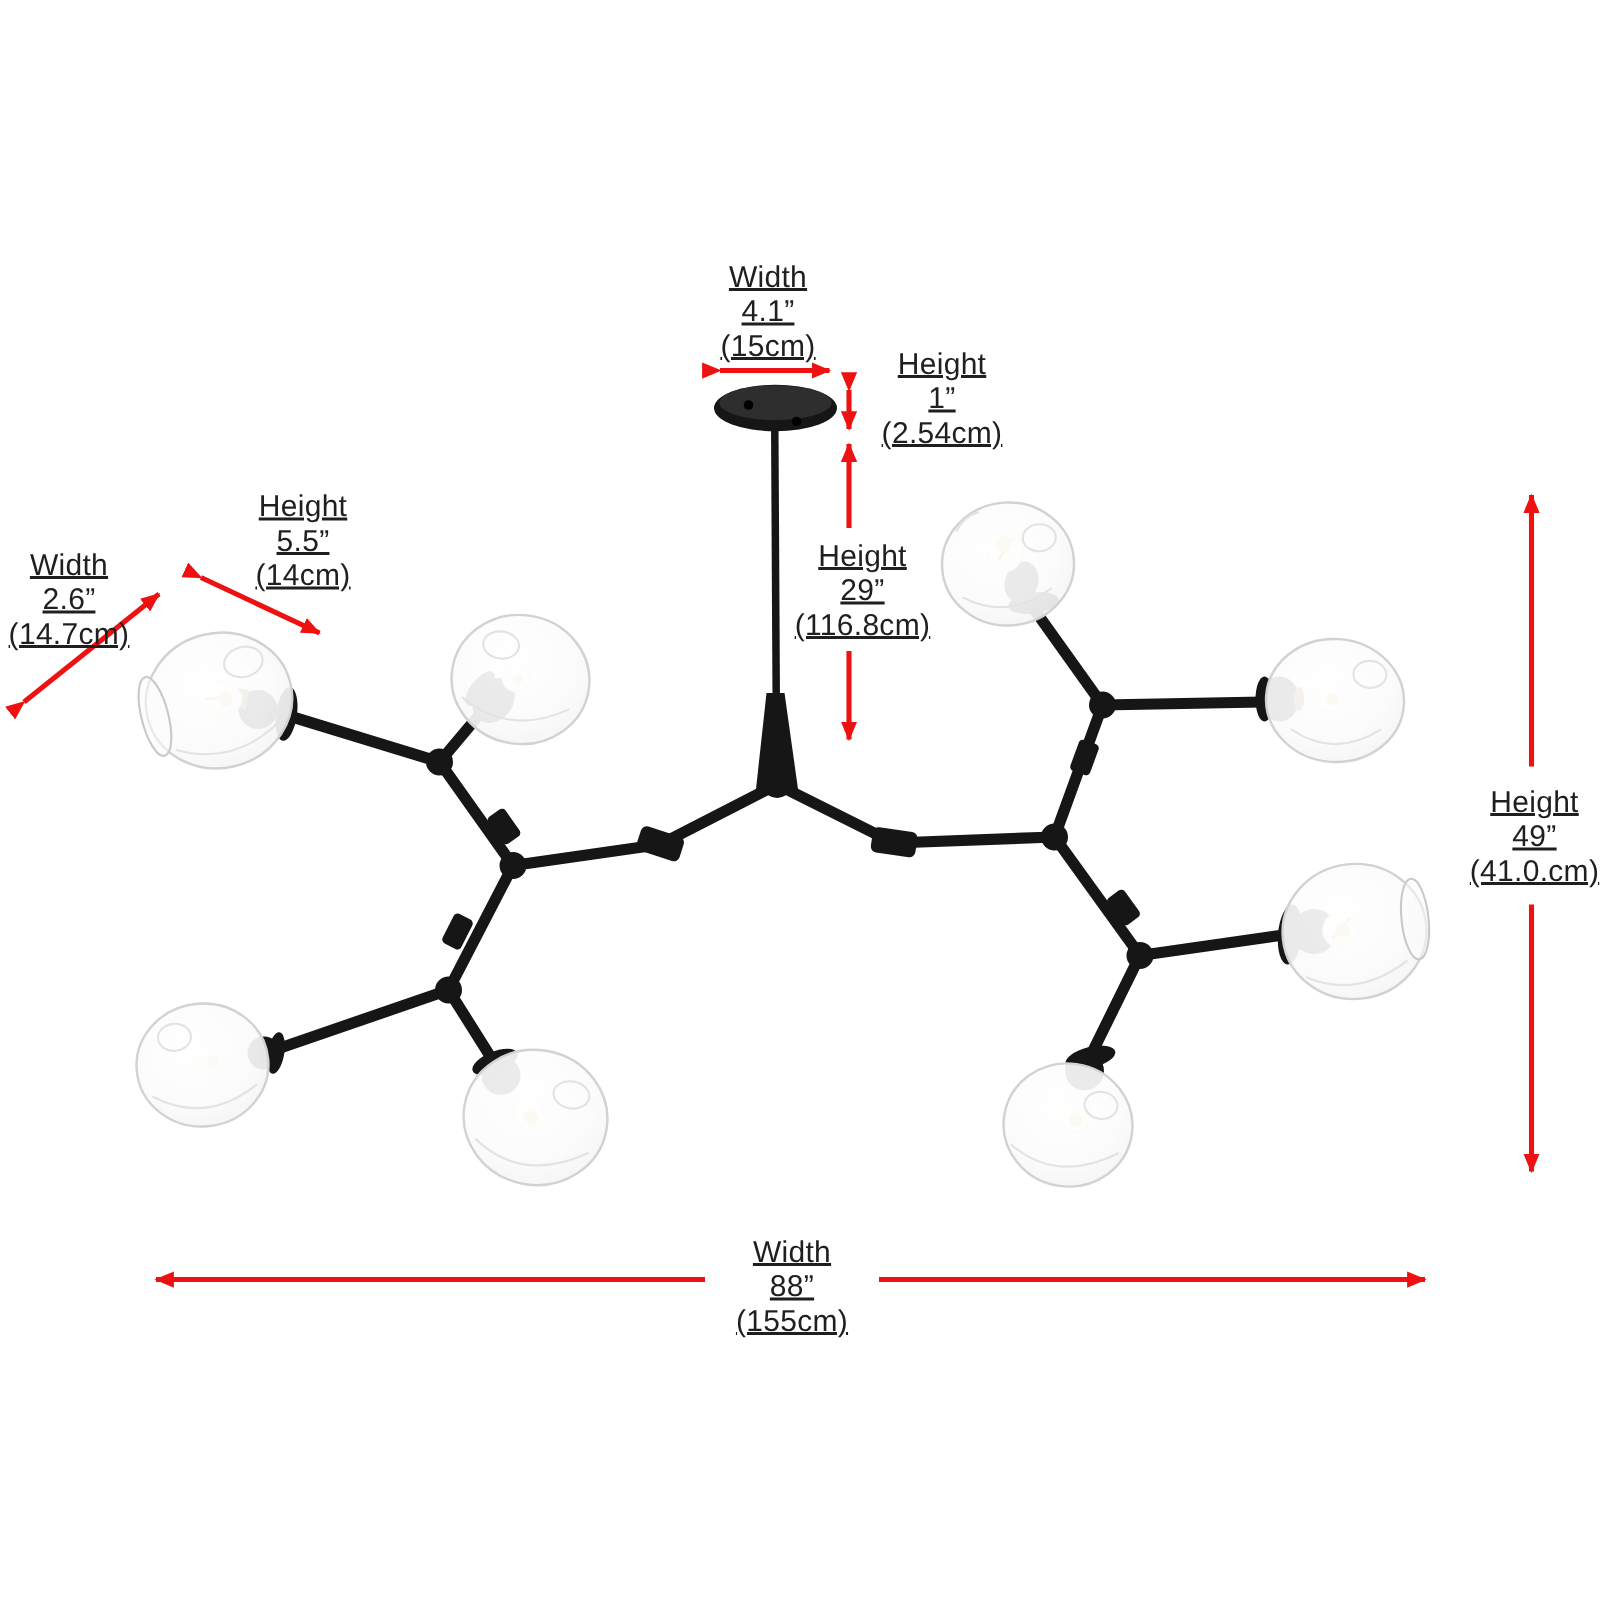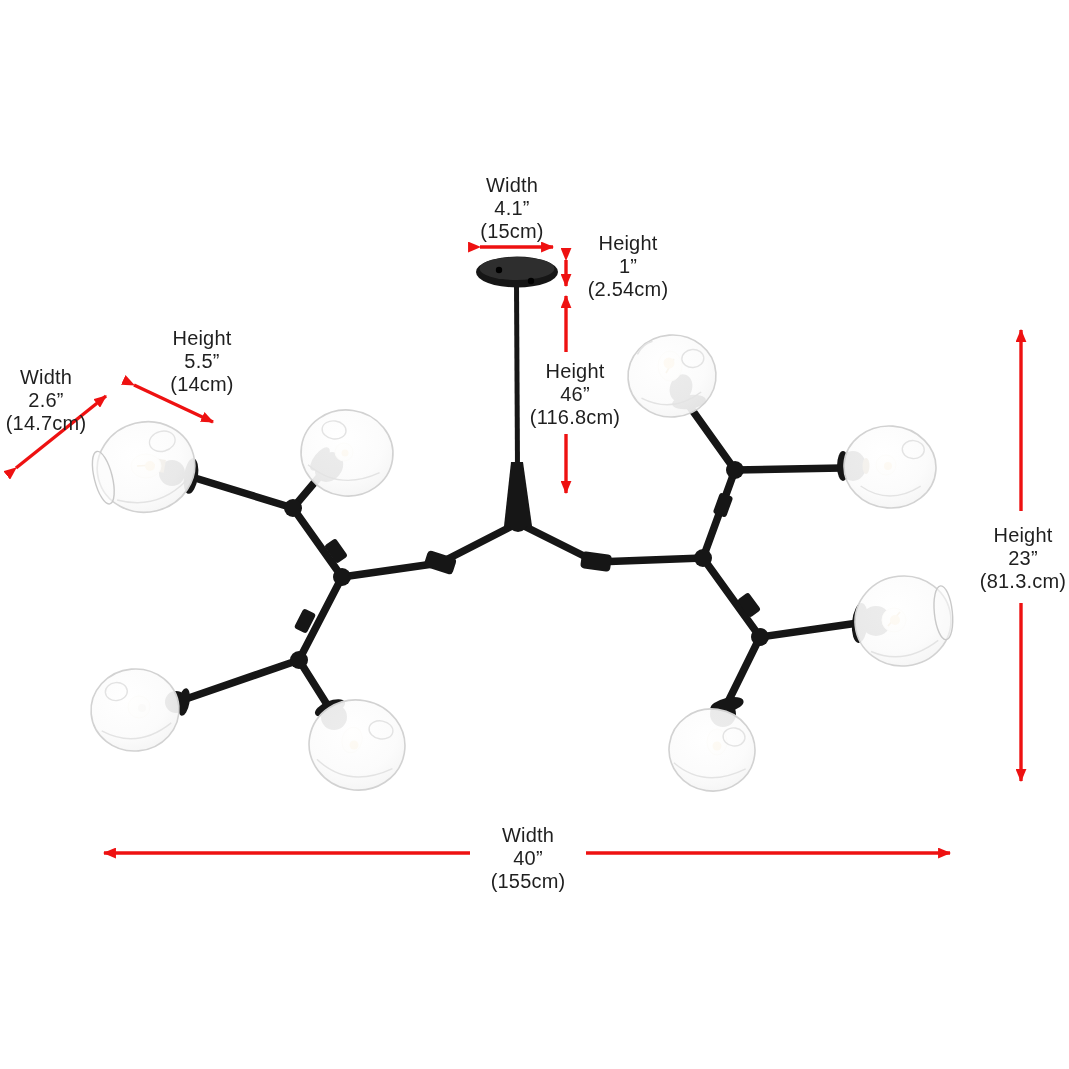--- a/index.html
+++ b/index.html
@@ -26,21 +26,21 @@
   .bulb-dim{fill:#d9d2c2;}
   .gold{fill:#8a6a35;}
   .filament{stroke:#c9983f;stroke-width:1.6;fill:none;}
   
   .dim-line{stroke:var(--arrow-color);stroke-width:3.4;fill:none;}
   .dim-head{fill:var(--arrow-color);}
   
   .dim-label{
     position:absolute;transform:translateX(-50%);
     text-align:center;color:var(--text-color);
-    font-size:20px;line-height:23px;white-space:nowrap;letter-spacing:.2px;
+    font-size:20px;line-height:23px;white-space:nowrap;letter-spacing:.2px;text-decoration:underline;
   }
   #lab-canopy-width {left:512px;top:174px;}
   #lab-canopy-height{left:628px;top:232px;}
   #lab-rod-height   {left:575px;top:360px;}
   #lab-shade-height {left:202px;top:327px;}
   #lab-shade-width  {left:46px; top:366px;}
   #lab-body-height  {left:1023px;top:524px;}
   #lab-body-width   {left:528px;top:824px;}
 </style>
 </head>
@@ -266,36 +266,36 @@
     <div>4.1”</div>
     <div>(15cm)</div>
   </div>
   <div class="dim-label" id="lab-canopy-height">
     <div>Height</div>
     <div>1”</div>
     <div>(2.54cm)</div>
   </div>
   <div class="dim-label" id="lab-rod-height">
     <div>Height</div>
-    <div>46”</div>
+    <div>29”</div>
     <div>(116.8cm)</div>
   </div>
   <div class="dim-label" id="lab-shade-height">
     <div>Height</div>
     <div>5.5”</div>
     <div>(14cm)</div>
   </div>
   <div class="dim-label" id="lab-shade-width">
     <div>Width</div>
     <div>2.6”</div>
     <div>(14.7cm)</div>
   </div>
   <div class="dim-label" id="lab-body-height">
     <div>Height</div>
-    <div>23”</div>
-    <div>(81.3.cm)</div>
+    <div>49”</div>
+    <div>(41.0.cm)</div>
   </div>
   <div class="dim-label" id="lab-body-width">
     <div>Width</div>
-    <div>40”</div>
+    <div>88”</div>
     <div>(155cm)</div>
   </div>
 </div>
 
 </body></html>

